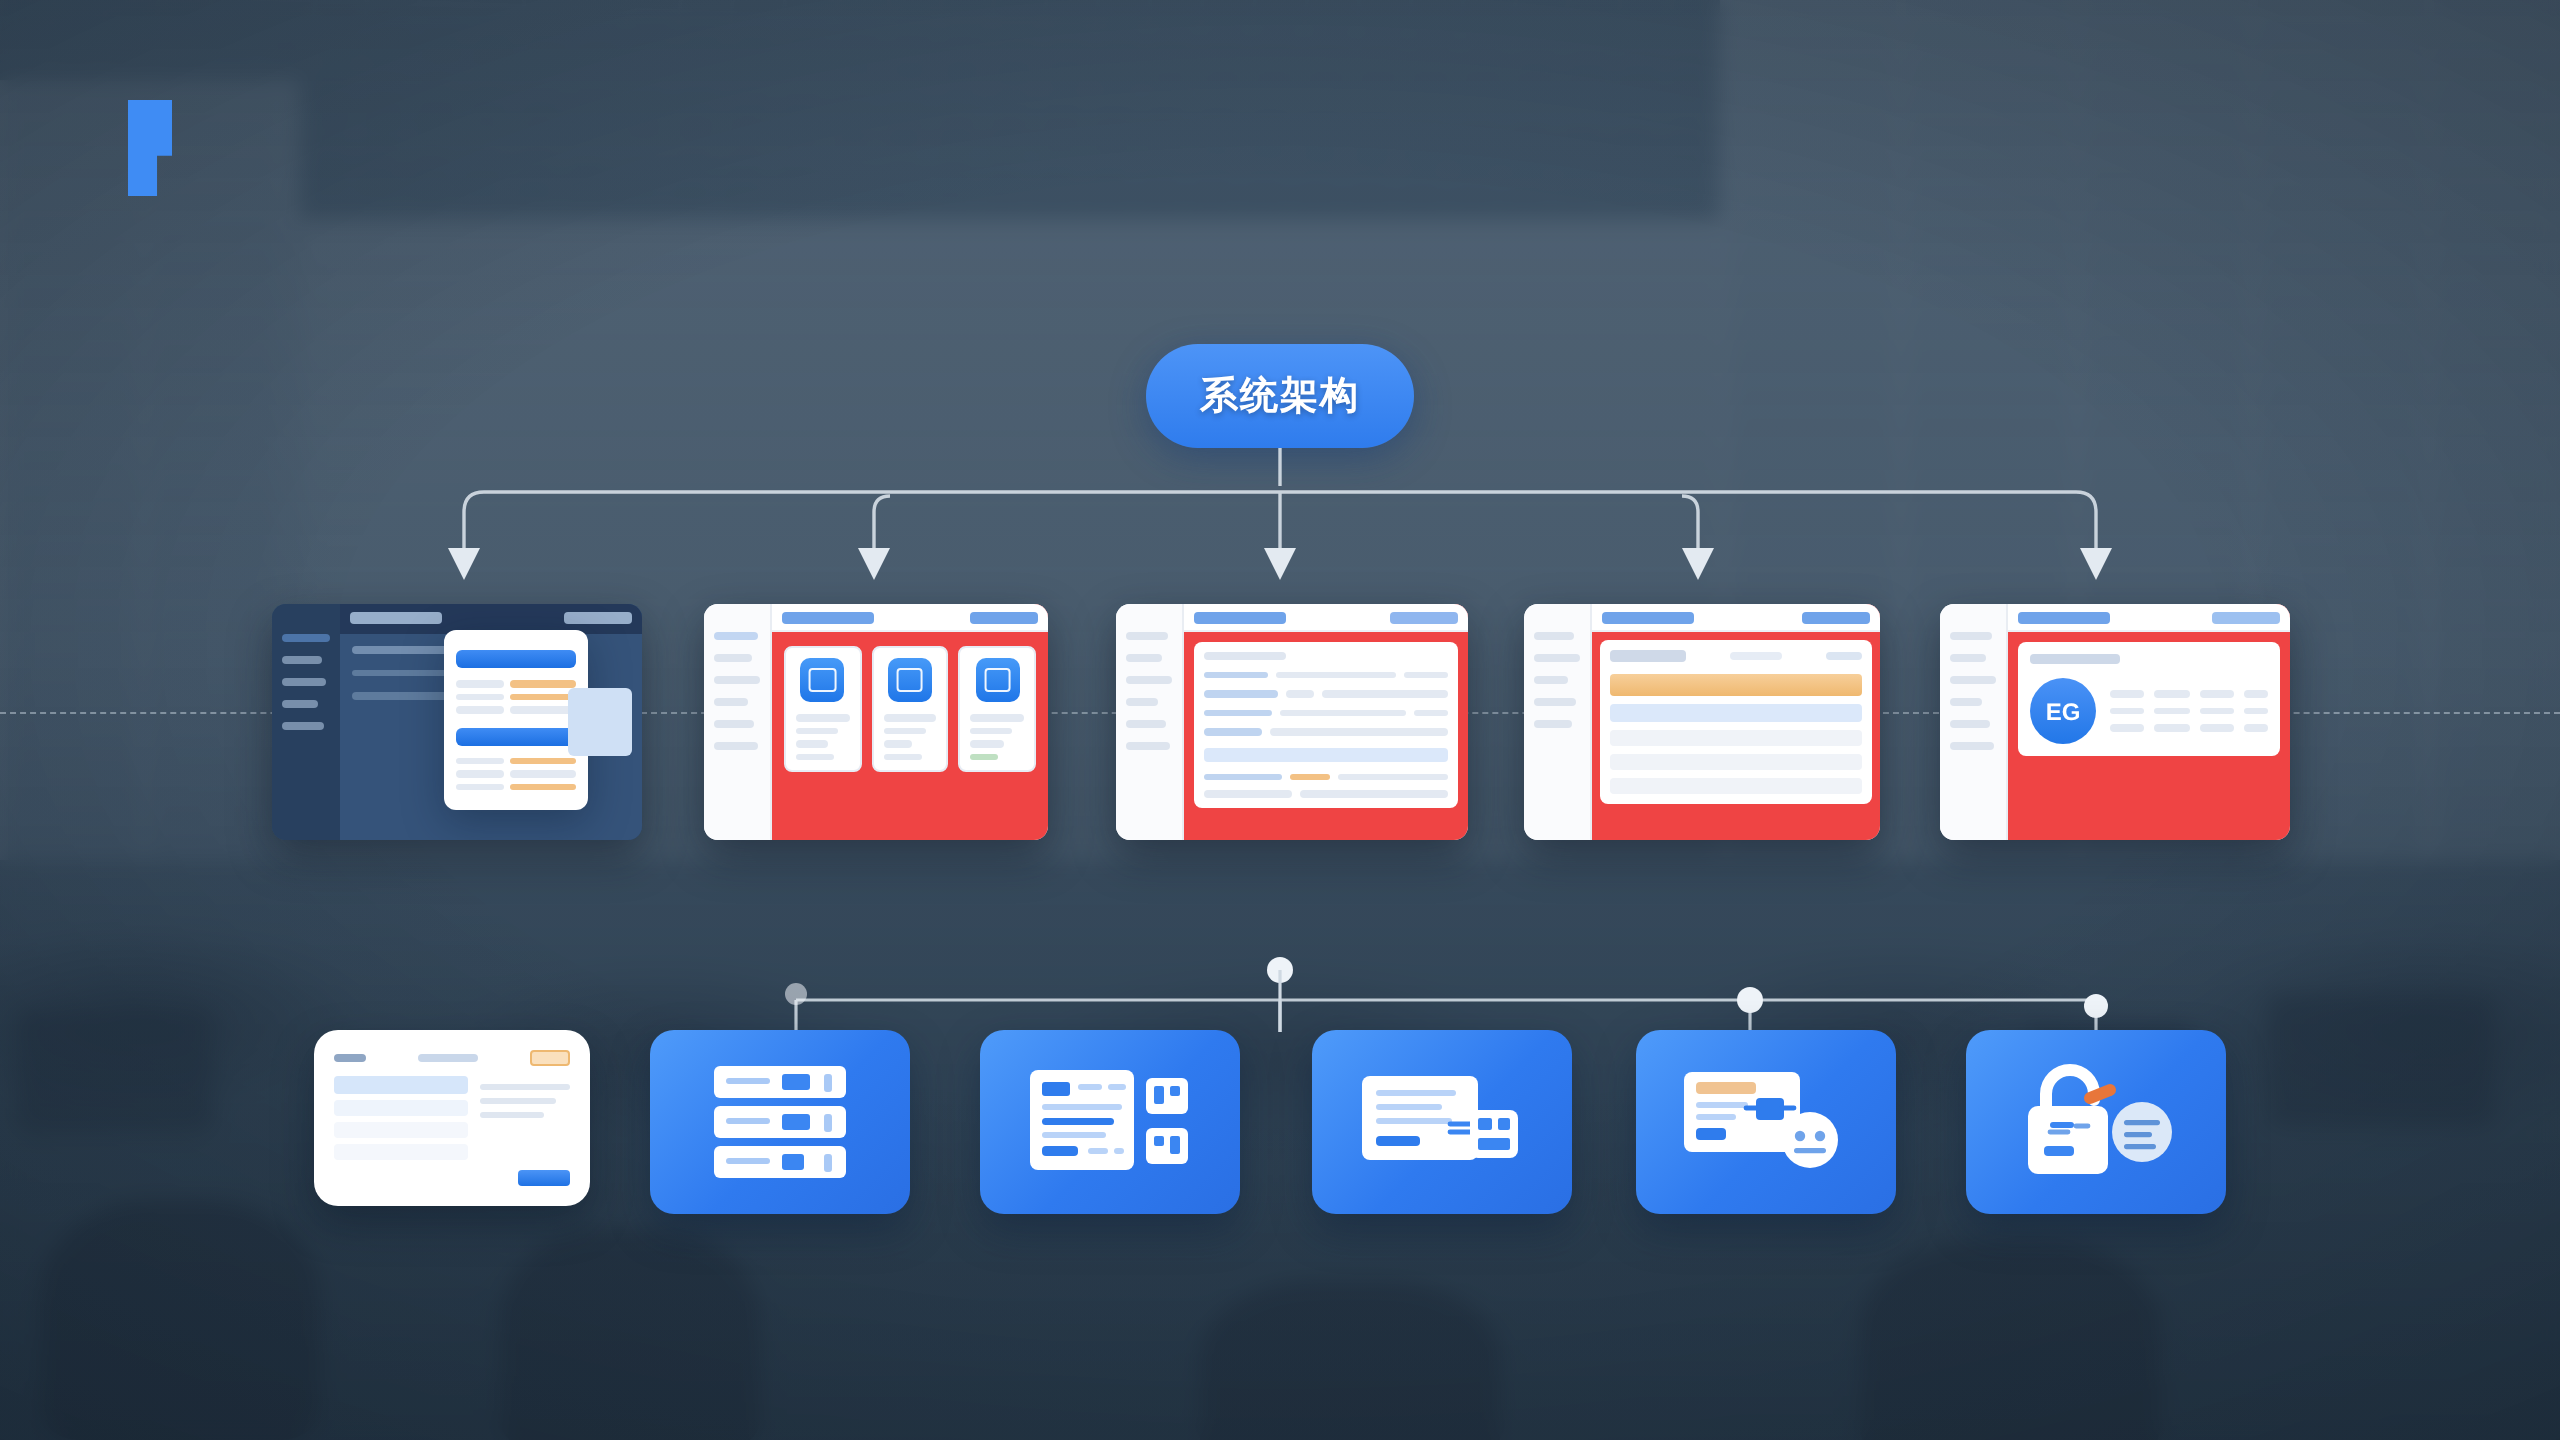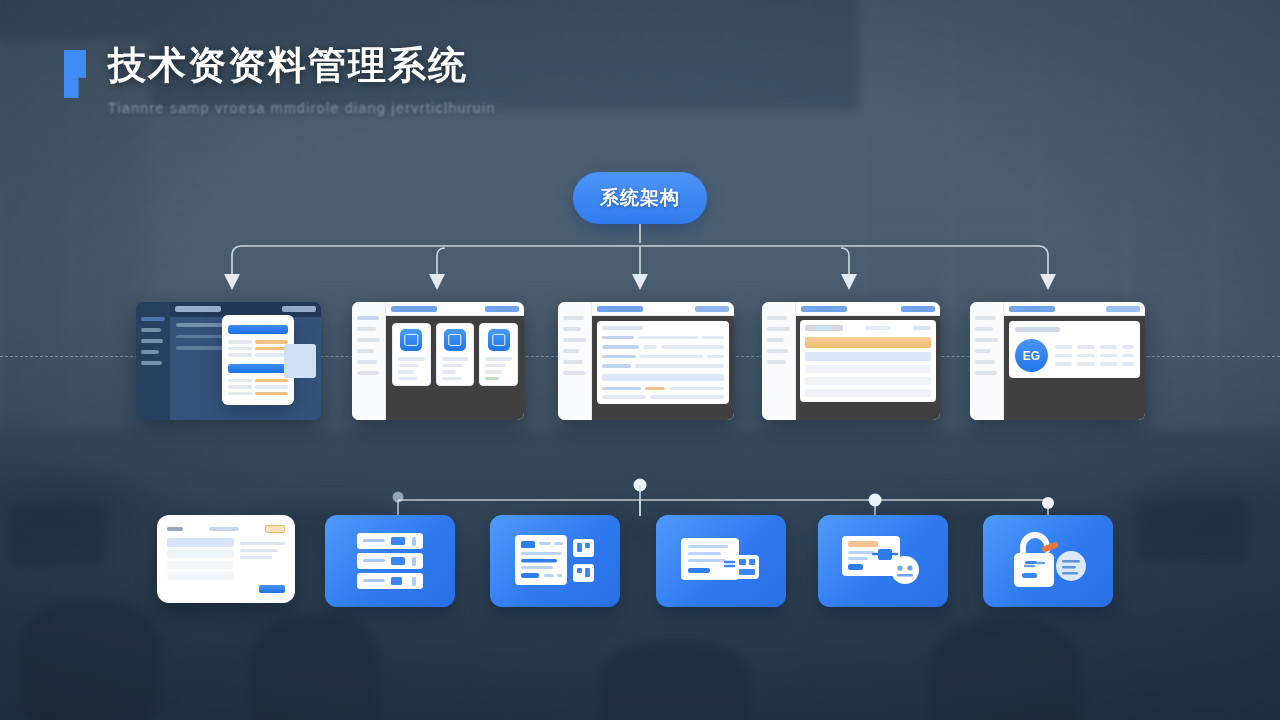--- a/index.html
+++ b/index.html
@@ -114,21 +114,21 @@
 
   
   .uicard.dark { background:#2f4c6e; }
   .uicard.dark .sb { background:#28405f; }
   .uicard.dark .bd { background:#35537a; }
   .uicard.dark .topbar { height:15px; background:#24395a; }
 
   
   .uicard.light { background:#ffffff; }
   .uicard.light .sb { background:#fafbfd; border-right:1px solid #e9edf3; }
-  .uicard.light .bd { background:#404040; }
+  .uicard.light .bd { background:#ef4444; }
   .uicard.light .topbar { height:14px; background:#ffffff; border-bottom:1px solid #eceff4; }
 
   .cbrand { position:absolute; left:5px; top:4px; height:6px; width:46px; border-radius:2px; }
   .cbrandR { position:absolute; right:5px; top:4px; height:6px; width:34px; border-radius:2px; }
   .dark .cbrand, .dark .cbrandR { background:rgba(190,214,240,.75); }
   .light .cbrand { background:#6fa3ea; }
   .light .cbrandR { background:#c9d8ec; }
 
   .navline { height:4px; border-radius:2px; margin:0 5px 7px 5px; }
   .dark .navline { background:rgba(186,208,234,.55); }
@@ -190,24 +190,20 @@
   <div class="chair" style="left:930px; top:620px; width:150px;height:110px;"></div>
   <div class="chair" style="left:600px; top:640px; width:150px;height:95px;"></div>
   <div class="deskrow"></div>
   <div class="blurpass"></div>
   <div class="tint"></div>
   <div class="vign"></div>
 </div>
 
 <div class="header">
   <div class="flagmark"></div>
-  <div class="titleblock">
-    <div class="maintitle">技术资资料管理系统</div>
-    <div class="subtitle">Tiannre samp  vroesa  mmdirole diang  jervrticlhuruin</div>
-  </div>
 </div>
 
 <div class="rootnode">系统架构</div>
 
 <svg id="wires" width="1280" height="720">
   <g fill="none" stroke="#d3dce4" stroke-width="1.7" opacity="0.93">
     <path d="M640,224 L640,243"></path>
     <path d="M232,276 L232,256 Q232,246 242,246 L1038,246 Q1048,246 1048,256 L1048,276"></path>
     <path d="M437,276 L437,256 Q437,248 445,248"></path>
     <path d="M640,276 L640,246"></path>

